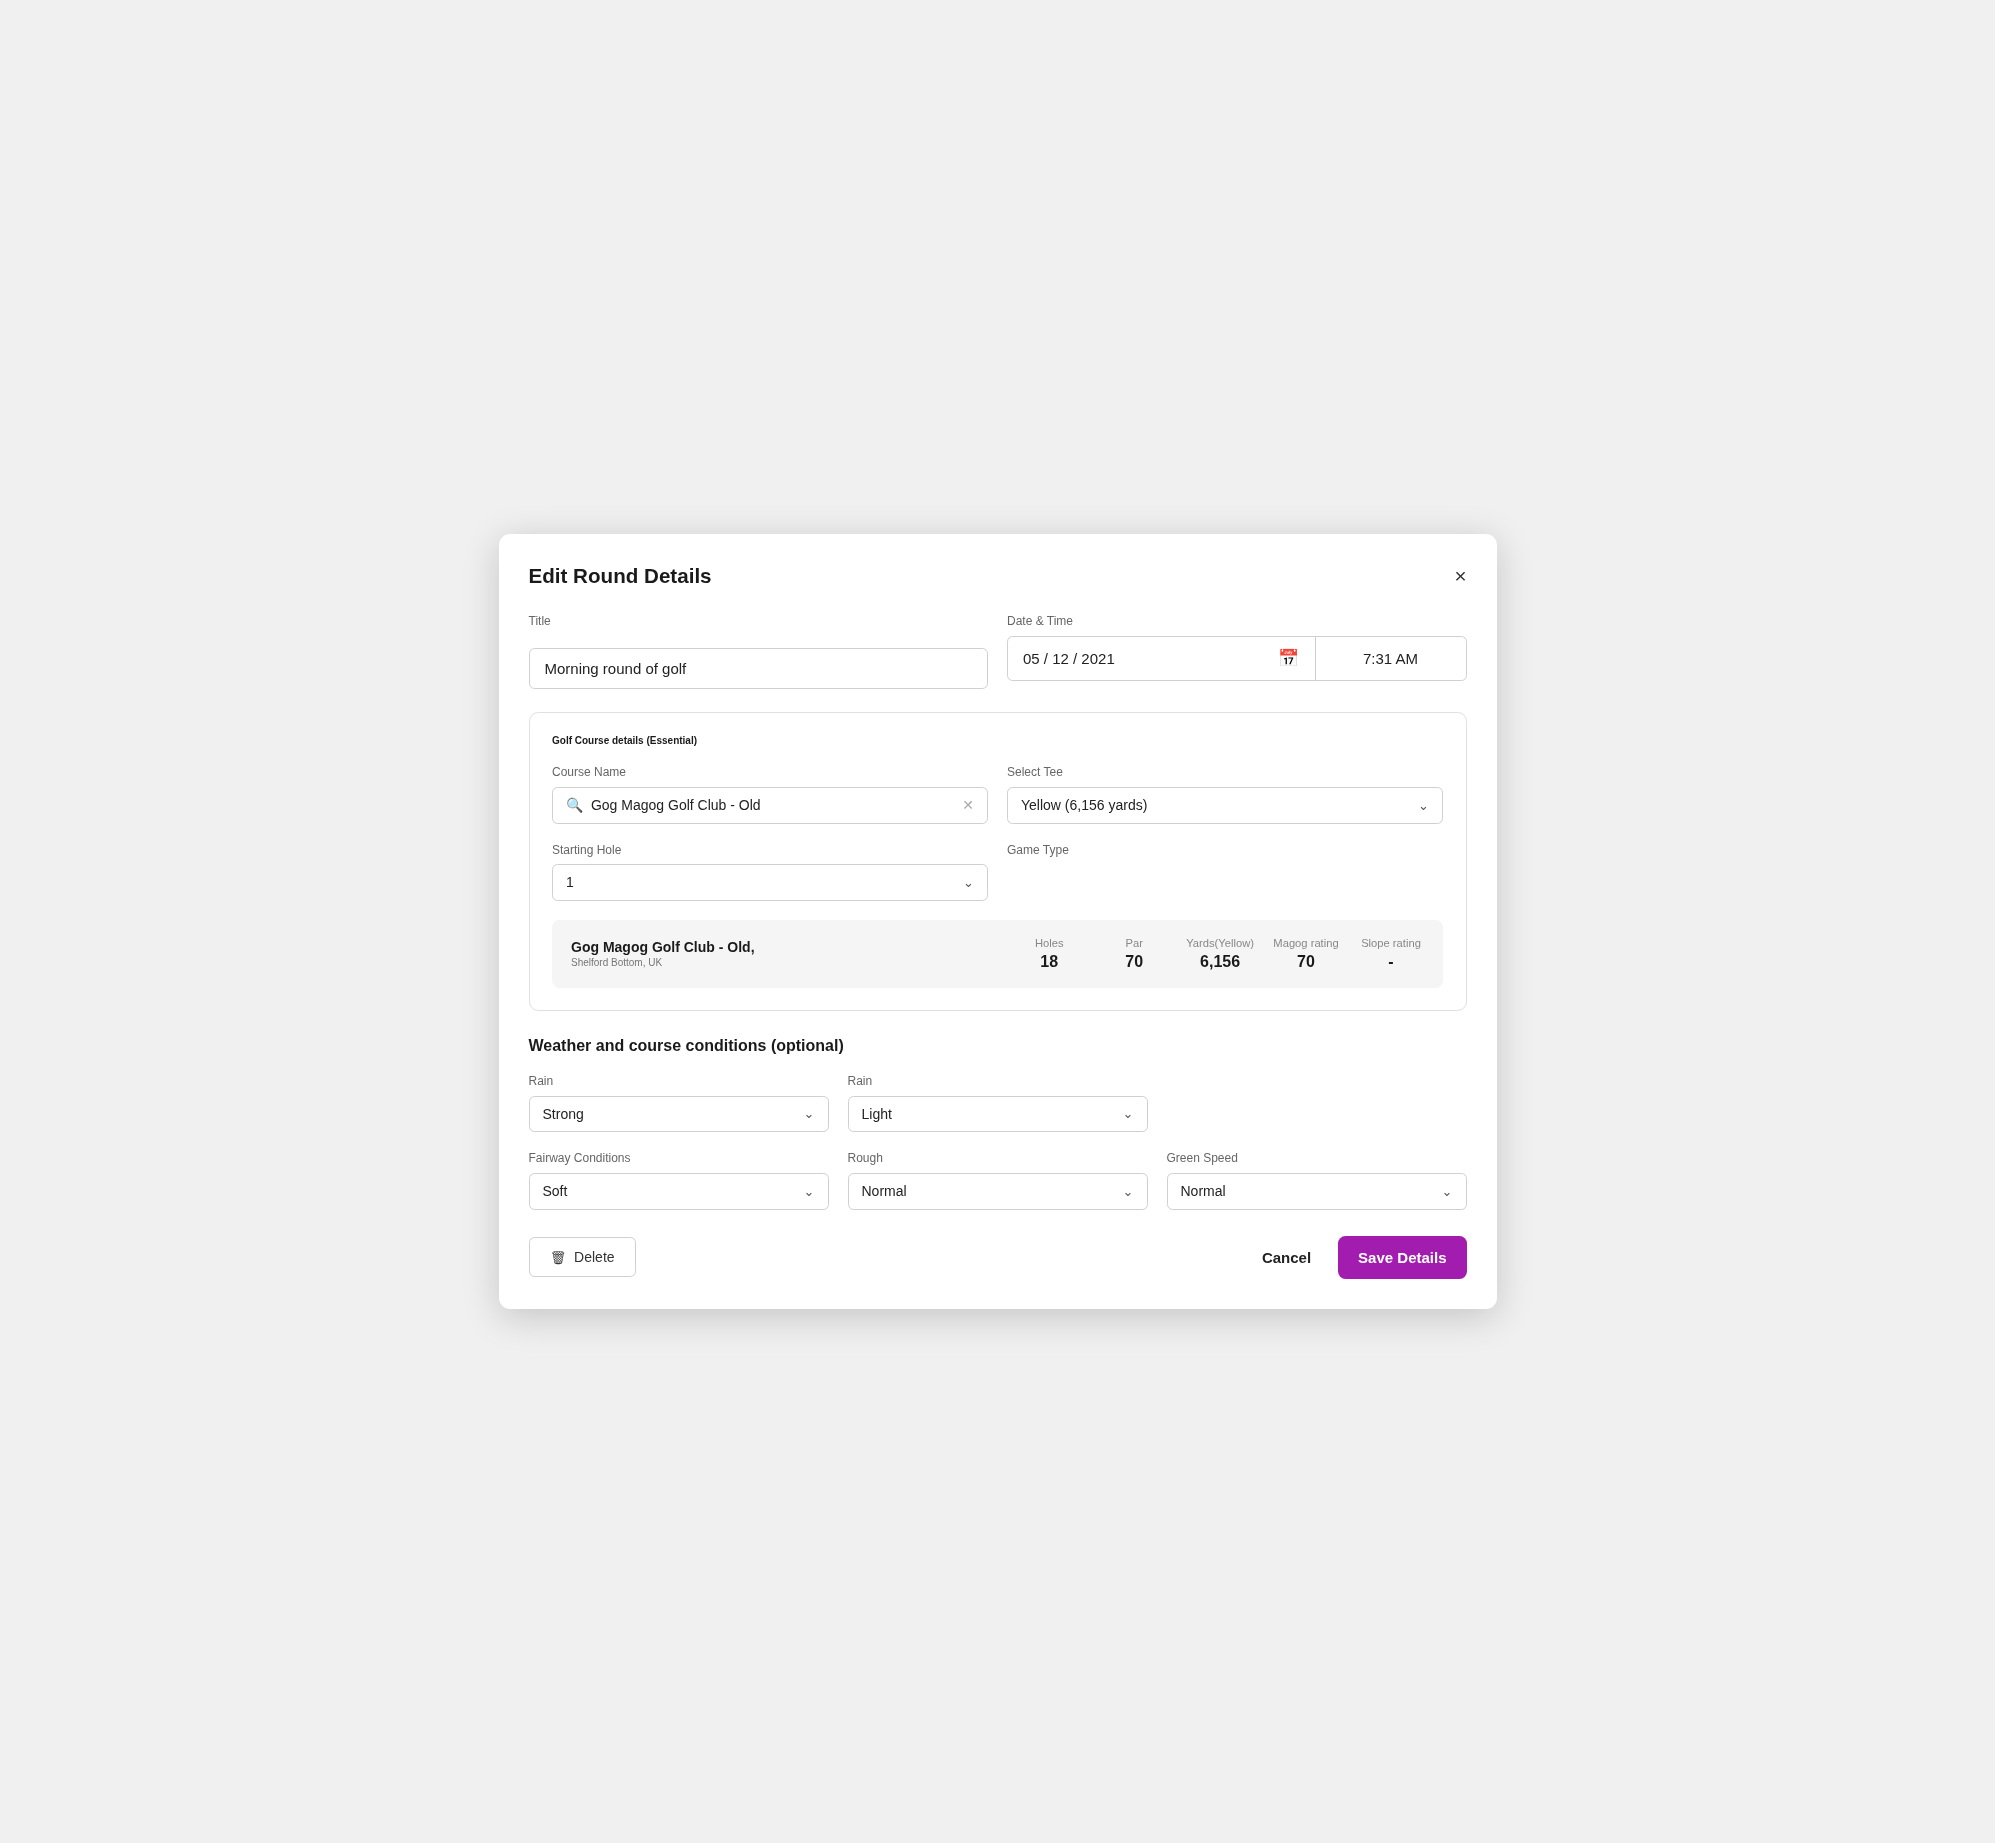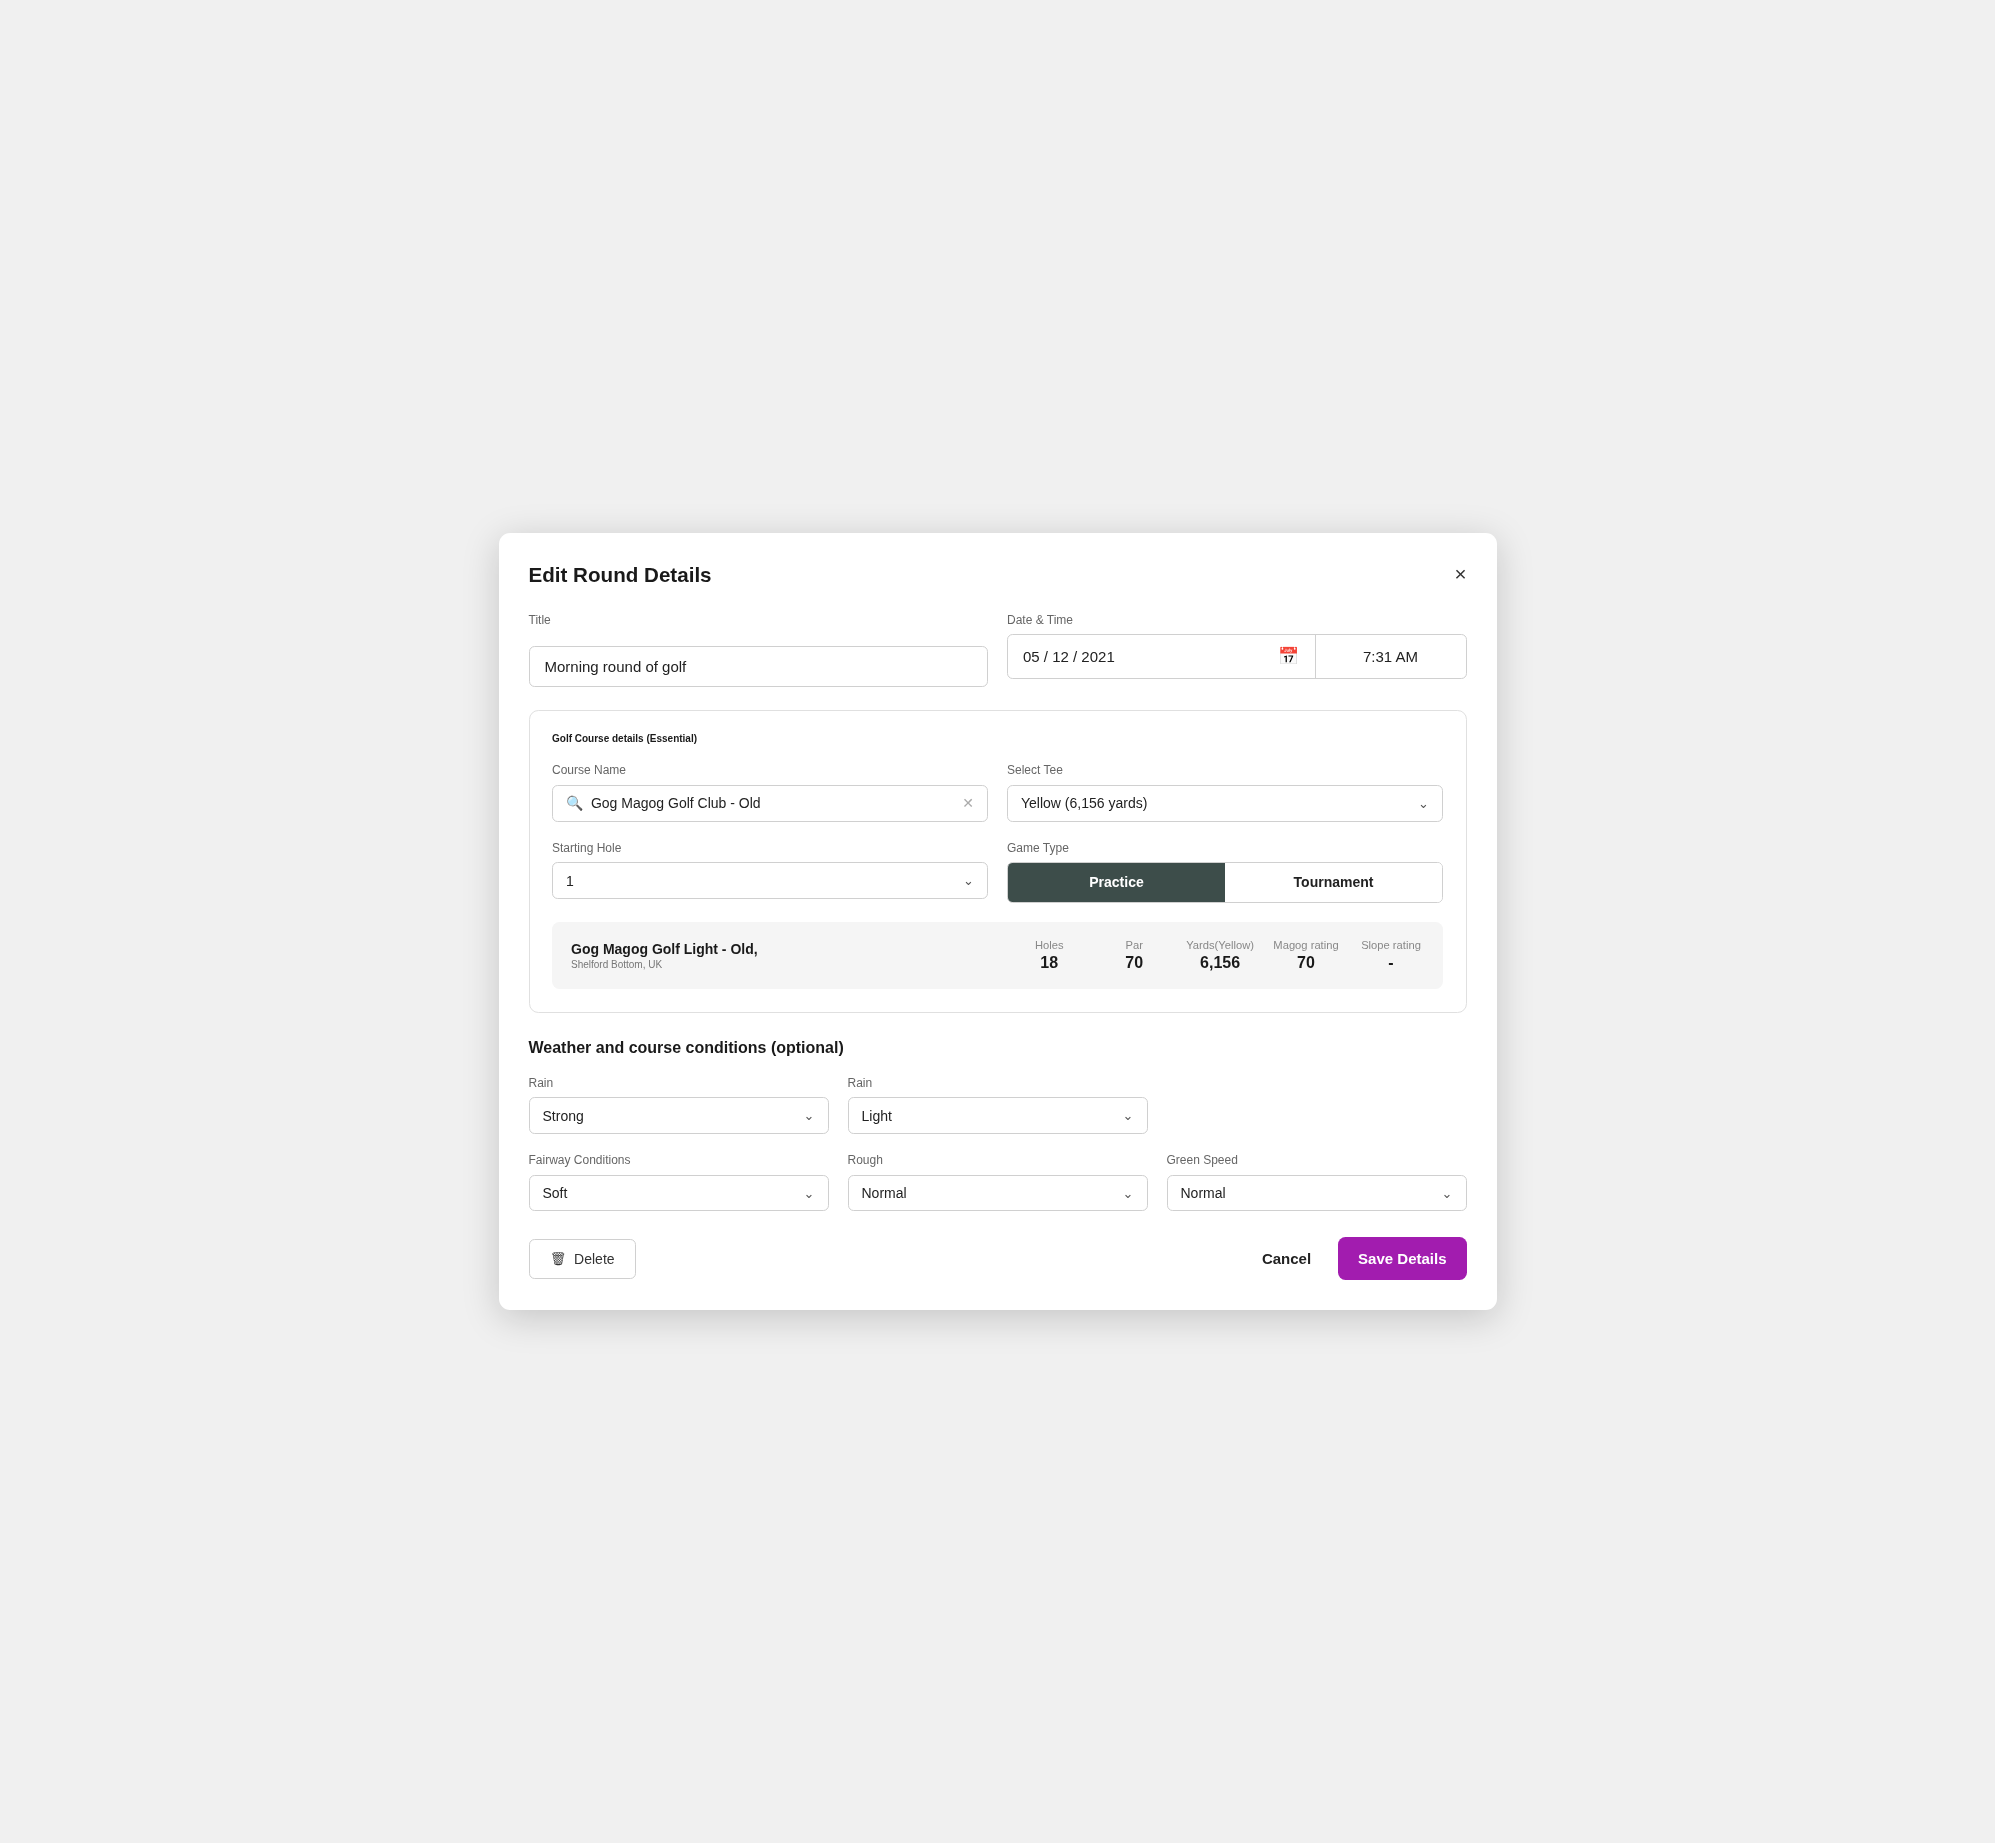--- a/index.html
+++ b/index.html
@@ -349,30 +349,26 @@
           <select>
             <option>1</option><option>2</option><option>3</option><option>4</option>
             <option>5</option><option>6</option><option>7</option><option>8</option>
             <option>9</option><option>10</option>
           </select>
           <span class="chevron-icon">⌄</span>
         </div>
       </div>
       <div class="col-half">
         <div class="section-label">Game Type</div>
-        <div class="game-type-toggle">
-          <button class="toggle-btn active">Practice</button>
-          <button class="toggle-btn inactive">Tournament</button>
-        </div>
       </div>
     </div>
 
     <div class="course-info-box">
       <div class="course-info-name">
-        <div class="name">Gog Magog Golf Light - Old,</div>
+        <div class="name">Gog Magog Golf Club - Old,</div>
         <div class="location">Shelford Bottom, UK</div>
       </div>
       <div class="course-stat">
         <div class="stat-label">Holes</div>
         <div class="stat-value">18</div>
       </div>
       <div class="course-stat">
         <div class="stat-label">Par</div>
         <div class="stat-value">70</div>
       </div>

